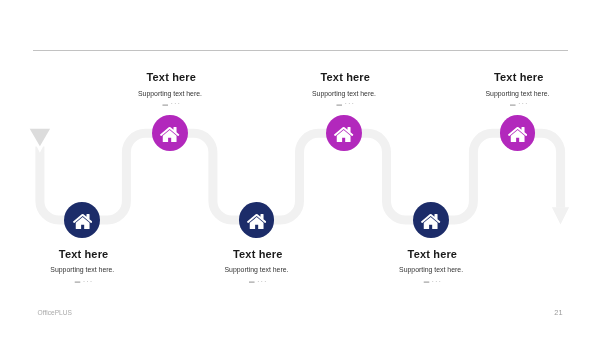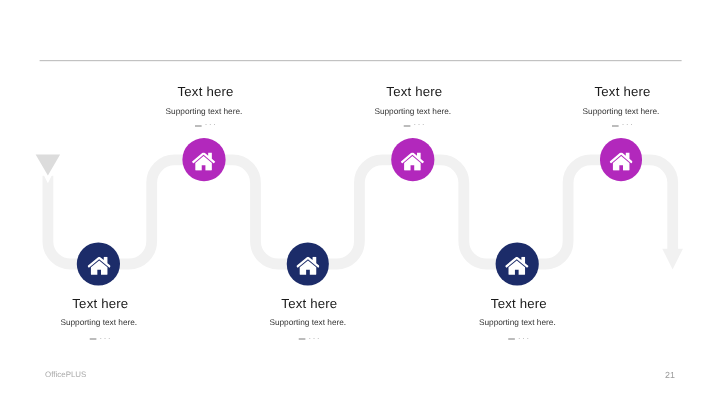--- a/index.html
+++ b/index.html
@@ -6,21 +6,21 @@
   html,body{margin:0;padding:0;}
   body{width:600px;height:337px;background:#ffffff;overflow:hidden;
        font-family:"Liberation Sans",sans-serif;-webkit-font-smoothing:antialiased;}
   .slide{position:relative;width:600px;height:337px;background:#fff;}
   .rule{position:absolute;left:33.1px;top:50.1px;width:534.9px;height:1.3px;background:#c2c2c2;}
   svg.path{position:absolute;left:0;top:0;width:600px;height:337px;}
   .node{position:absolute;width:35.9px;height:35.9px;border-radius:50%;
         display:flex;align-items:center;justify-content:center;}
   .node svg{width:19.3px;height:15.36px;fill:#fff;display:block;position:relative;top:1.1px;}
   .blk{position:absolute;text-align:center;width:200px;}
-  .t1{position:absolute;left:1.3px;width:200px;font-size:11.0px;font-weight:normal;color:#1a1a1a;
+  .t1{position:absolute;left:1.3px;width:200px;font-size:11.0px;font-weight:bold;color:#1a1a1a;
       letter-spacing:0.16px;line-height:11.0px;}
   .t2{position:absolute;left:0;width:200px;font-size:6.9px;color:#333333;line-height:6.9px;}
   .t3{position:absolute;left:0;width:200px;font-size:5.5px;color:#bcbcbc;line-height:6px;letter-spacing:0;}
   .n1{margin-left:1.8px;}
   .n2{font-size:7.6px;letter-spacing:1.0px;position:relative;top:0.9px;margin-left:2.4px;margin-right:-1.8px;}
   .footer{position:absolute;left:37.6px;top:309.0px;font-size:6.6px;color:#a9a9a9;}
   .pageno{position:absolute;left:542.5px;top:308.2px;width:20px;text-align:right;font-size:7.4px;color:#9b9b9b;}
 </style>
 </head>
 <body>

